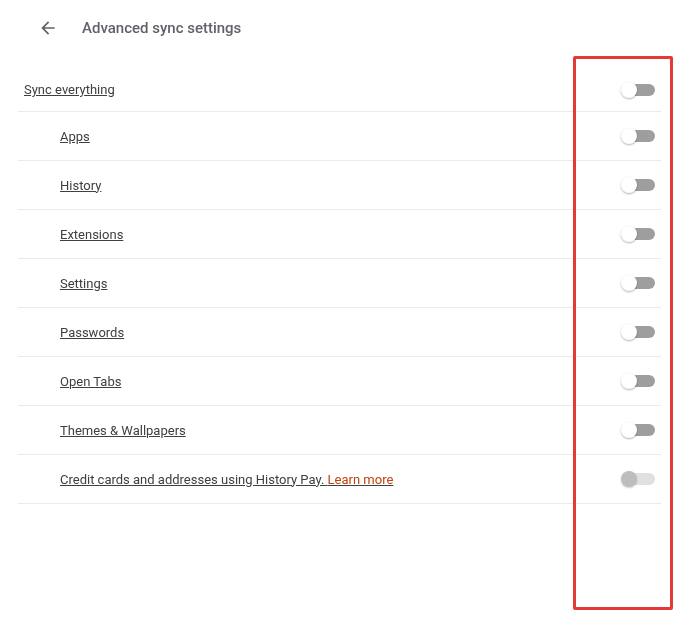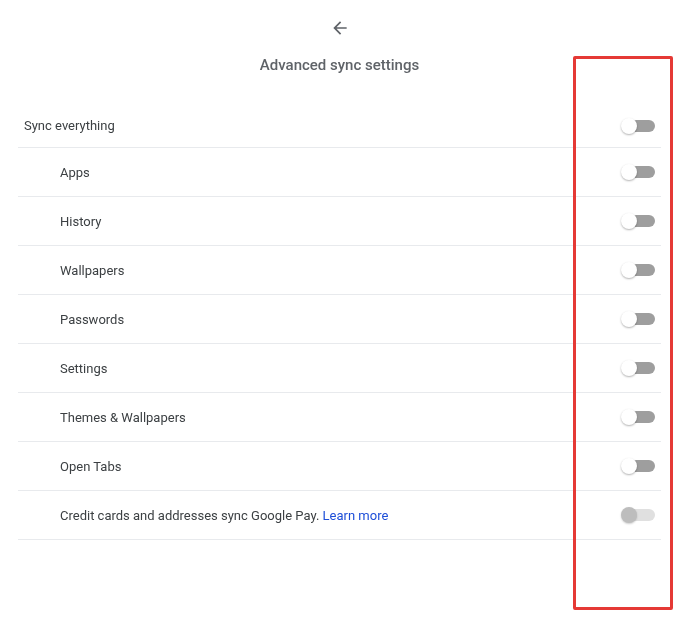--- a/index.html
+++ b/index.html
@@ -9,22 +9,21 @@
       width: 679px;
       height: 617px;
       overflow: hidden;
       color: #3c4043;
       font-size: 13px;
     }
     .header {
       display: flex;
       align-items: center;
       padding: 18px 38px;
-      gap: 18px;
-      flex-direction: column;
+      gap: 24px;
     }
     .back-arrow {
       width: 20px;
       height: 20px;
       cursor: pointer;
       display: flex;
       align-items: center;
       justify-content: center;
     }
     .back-arrow svg { fill: #5f6368; }
@@ -50,20 +49,21 @@
     }
     .row.top .row-label {
       padding-left: 6px;
     }
     .row.child .row-label {
       padding-left: 42px;
     }
     .row-label {
       color: #3c4043;
       font-size: 13px;
+      text-decoration: underline;
     }
     .toggle {
       position: relative;
       width: 32px;
       height: 12px;
       background: #9e9e9e;
       border-radius: 10px;
       margin-right: 6px;
       cursor: pointer;
     }
@@ -79,21 +79,21 @@
     }
     .toggle.disabled {
       background: #e0e0e0;
       cursor: default;
     }
     .toggle.disabled .knob {
       background: #bdbdbd;
       box-shadow: 0 1px 2px rgba(0,0,0,0.2);
     }
     .learn-more {
-      color: #1d4ed8;
+      color: #c2410c;
       cursor: pointer;
     }
     .highlight-box {
       position: absolute;
       border: 3px solid #e53935;
       border-radius: 2px;
       pointer-events: none;
       top: 56px;
       left: 573px;
       width: 100px;
@@ -130,57 +130,57 @@
 
   <div class="row child">
     <span class="row-label">History</span>
     <div class="toggle">
         <div class="knob"></div>
       </div>
   </div>
 
 
   <div class="row child">
-    <span class="row-label">Wallpapers</span>
+    <span class="row-label">Extensions</span>
     <div class="toggle">
         <div class="knob"></div>
       </div>
   </div>
 
+
+  <div class="row child">
+    <span class="row-label">Settings</span>
+    <div class="toggle">
+        <div class="knob"></div>
+      </div>
+  </div>
 
   <div class="row child">
     <span class="row-label">Passwords</span>
     <div class="toggle">
         <div class="knob"></div>
       </div>
   </div>
 
   <div class="row child">
-    <span class="row-label">Settings</span>
+    <span class="row-label">Open Tabs</span>
     <div class="toggle">
         <div class="knob"></div>
       </div>
   </div>
 
   <div class="row child">
     <span class="row-label">Themes &amp; Wallpapers</span>
     <div class="toggle">
         <div class="knob"></div>
       </div>
   </div>
 
   <div class="row child">
-    <span class="row-label">Open Tabs</span>
-    <div class="toggle">
-        <div class="knob"></div>
-      </div>
-  </div>
-
-  <div class="row child">
-    <span class="row-label"><span>Credit cards and addresses sync Google Pay. </span><span class="learn-more">Learn more</span></span>
+    <span class="row-label"><span>Credit cards and addresses using History Pay. </span><span class="learn-more">Learn more</span></span>
     <div class="toggle disabled">
         <div class="knob"></div>
       </div>
   </div>
 
 </div>
 
 <div class="highlight-box"></div>
 
 </body></html>

